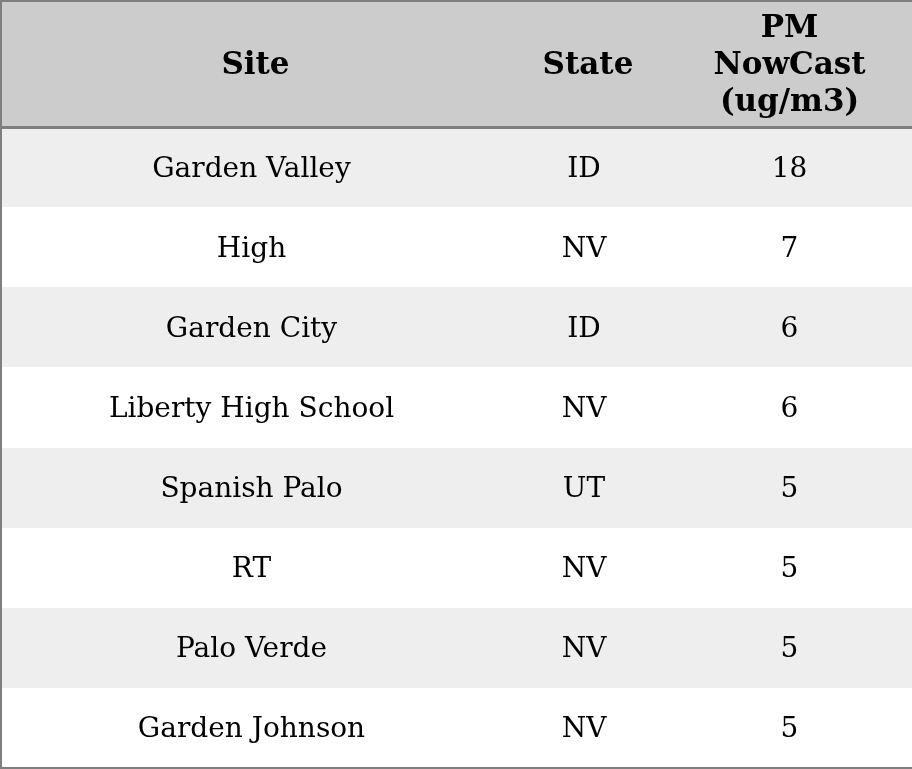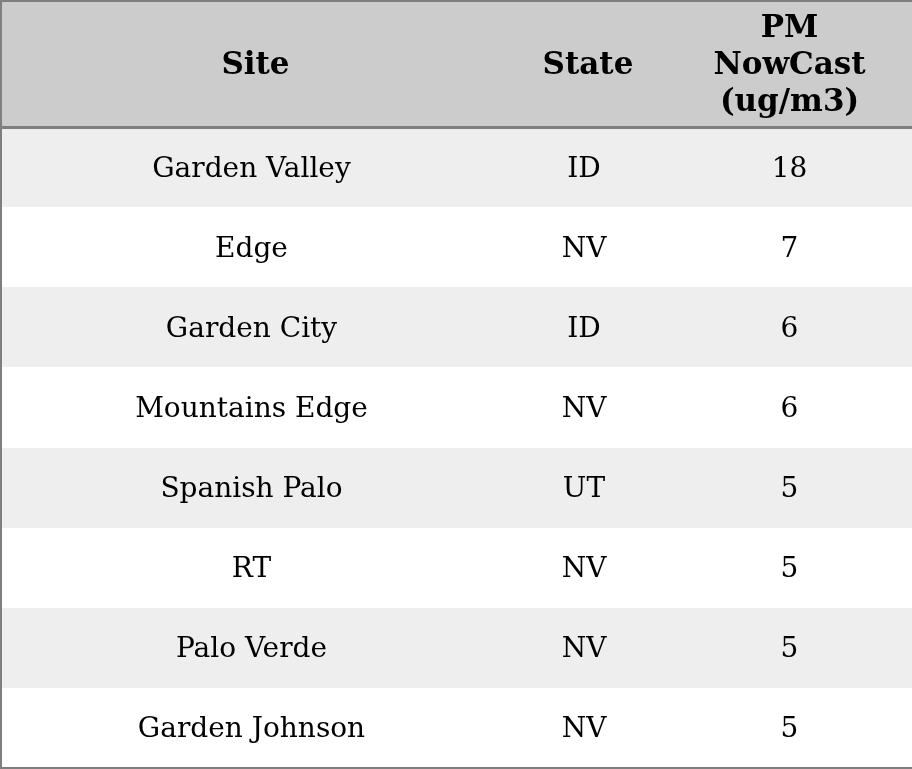--- a/index.html
+++ b/index.html
@@ -82,37 +82,37 @@
     </tr>
   </thead>
   <tbody>
   <tr>
     <td>Garden Valley</td>
     <td>ID</td>
     <td>18</td>
   </tr>
 
   <tr>
-    <td>Edge</td>
+    <td>High</td>
     <td>NV</td>
     <td>7</td>
   </tr>
 
   <tr>
     <td>Garden City</td>
     <td>ID</td>
     <td>6</td>
   </tr>
 
+
   <tr>
-    <td>Mountains Edge</td>
+    <td>Liberty High School</td>
     <td>NV</td>
     <td>6</td>
   </tr>
-
 
 
   <tr>
     <td>Spanish Palo</td>
     <td>UT</td>
     <td>5</td>
   </tr>
 
   <tr>
     <td>RT</td>

